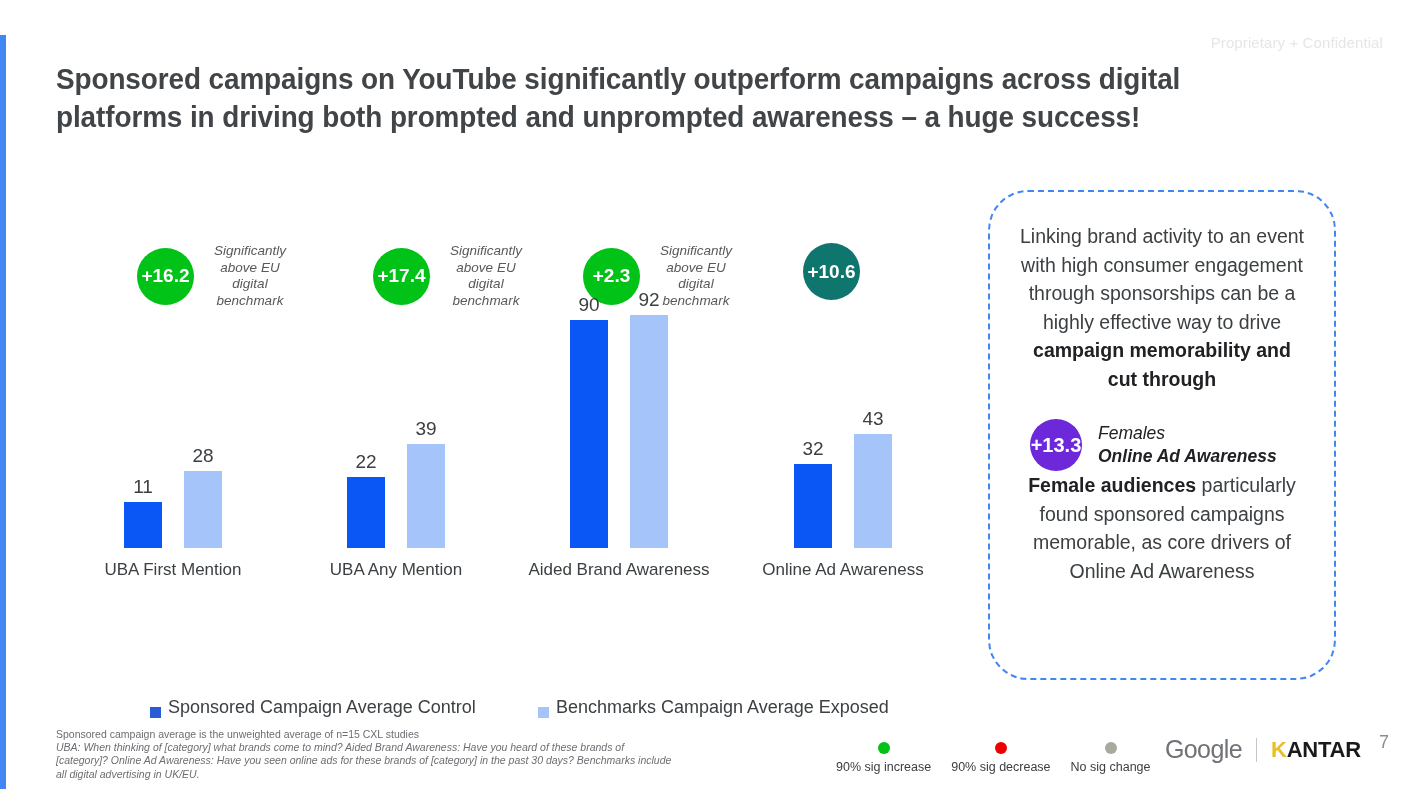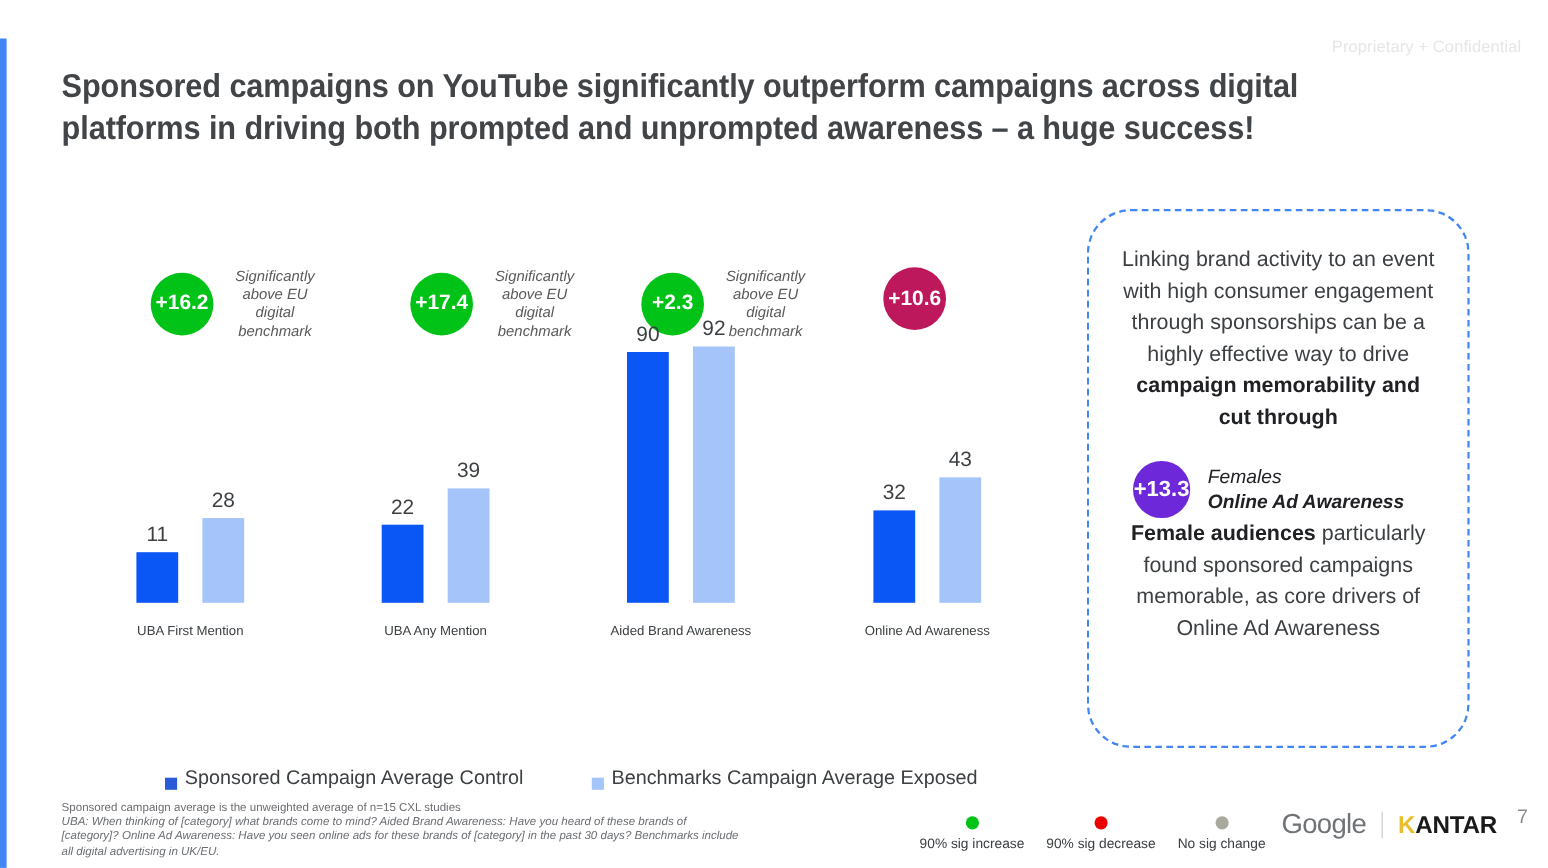--- a/index.html
+++ b/index.html
@@ -42,21 +42,21 @@
   
   .badge-row{position:absolute;left:0;top:243px;width:960px;height:80px;}
   .badge-group{position:absolute;display:flex;align-items:center;gap:10px;}
   .badge-circle{
     width:57px;height:57px;border-radius:50%;
     display:flex;align-items:center;justify-content:center;
     color:#ffffff;font-weight:bold;font-size:19px;
     flex:0 0 auto;
   }
   .badge-circle.green{background:#00C217;}
-  .badge-circle.grey{background:#be185d;}
+  .badge-circle.grey{background:#0f766e;}
   .badge-note{
     font-style:italic;font-size:13.5px;line-height:16.5px;
     color:#58595b;text-align:center;width:92px;
   }
 
   
   .chart{position:absolute;left:0;top:0;width:960px;height:700px;}
   .group{position:absolute;bottom:0;width:200px;height:700px;}
   .bars{position:absolute;bottom:152px;left:0;width:200px;height:260px;
         display:flex;justify-content:center;align-items:flex-end;gap:22px;}
@@ -64,21 +64,21 @@
            justify-content:flex-end;align-items:center;}
   .bar{width:38px;}
   .bar.control{background:#0B57F5;}
   .bar.exposed{background:#A5C4FA;}
   .barval{
     position:absolute;bottom:100%;left:50%;transform:translateX(-50%);
     font-size:19px;color:#3c4043;padding-bottom:4px;white-space:nowrap;
   }
   .cat-label{
     position:absolute;bottom:120px;left:0;width:200px;text-align:center;
-    font-size:12px;color:#3c4043;white-space:nowrap;
+    font-size:17px;color:#3c4043;white-space:nowrap;
   }
 
   
   .chart-legend{
     position:absolute;left:150px;top:697px;width:760px;
     display:flex;gap:62px;align-items:center;
     font-size:18px;color:#3c4043;
   }
   .lg-item{display:flex;align-items:flex-end;gap:7px;white-space:nowrap;}
   .lg-sq{width:11px;height:11px;display:inline-block;}

